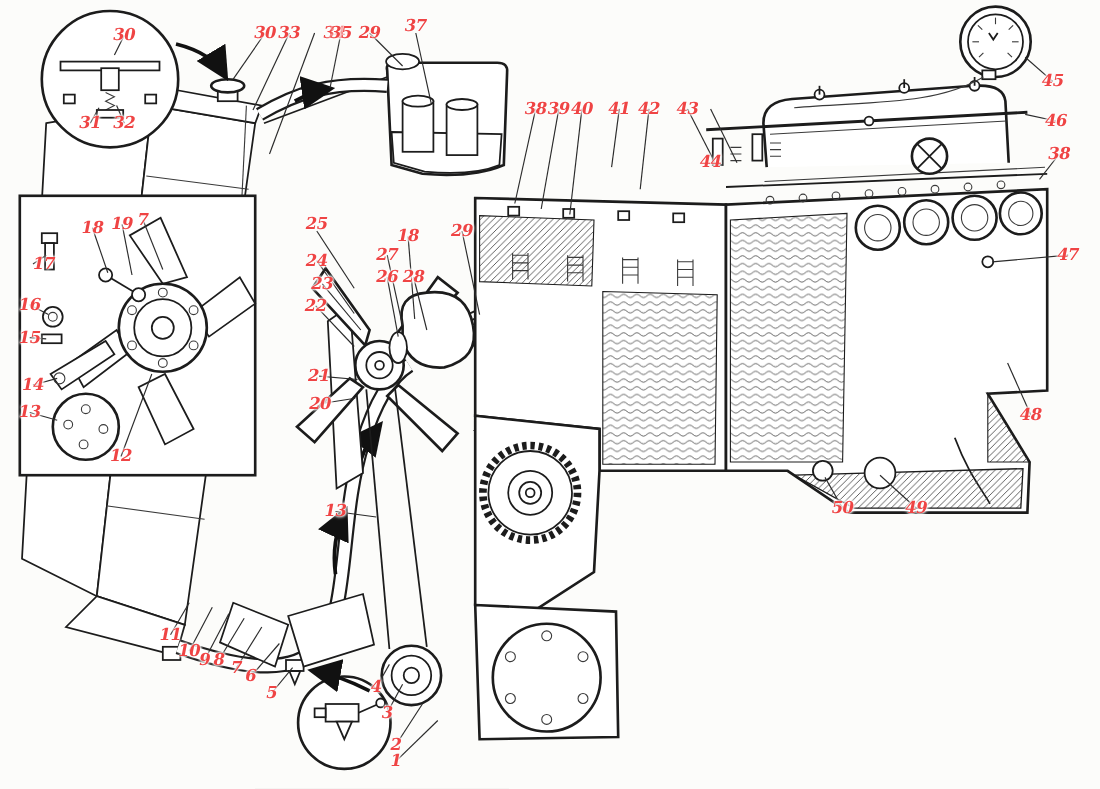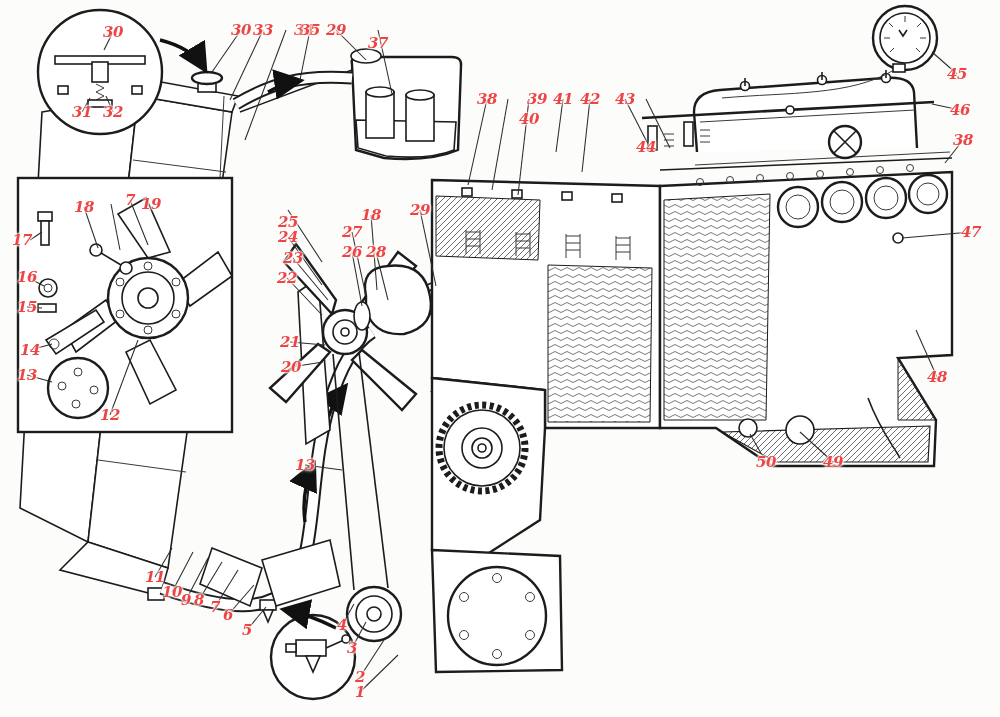--- a/index.html
+++ b/index.html
@@ -376,36 +376,36 @@
 
   <div id="callouts">
       <div class="callout" style="left: 113px; top: 32px;">30</div>
       <div class="callout" style="left: 82px; top: 112px;">31</div>
       <div class="callout" style="left: 113px; top: 112px;">32</div>
       <div class="callout" style="left: 241px; top: 30px;">30</div>
       <div class="callout" style="left: 263px; top: 30px;">33</div>
       <div class="callout" style="left: 304px; top: 30px;">34</div>
       <div class="callout" style="left: 310px; top: 30px; text-align: center;">35</div>
       <div class="callout" style="left: 336px; top: 30px;">29</div>
-      <div class="callout" style="left: 378px; top: 43px;">37</div>
+      <div class="callout" style="left: 378px; top: 24px;">37</div>
       <div class="callout" style="left: 487px; top: 99px;">38</div>
-      <div class="callout" style="left: 537px; top: 99px;">39</div>
-      <div class="callout" style="left: 529px; top: 99px; margin-top: 20px;">40</div>
+      <div class="callout" style="left: 508px; top: 99px;">39</div>
+      <div class="callout" style="left: 529px; top: 99px;">40</div>
       <div class="callout" style="left: 563px; top: 99px;">41</div>
       <div class="callout" style="left: 590px; top: 99px;">42</div>
       <div class="callout" style="left: 625px; top: 99px;">43</div>
       <div class="callout" style="left: 646px; top: 99px; margin-top: 48px;">44</div>
       <div class="callout" style="left: 957px; top: 74px;">45</div>
       <div class="callout" style="left: 960px; top: 110px;">46</div>
       <div class="callout" style="left: 963px; top: 140px;">38</div>
       <div class="callout" style="left: 971px; top: 232px;">47</div>
       <div class="callout" style="left: 937px; top: 377px;">48</div>
       <div class="callout" style="left: 833px; top: 462px; text-align: right;">49</div>
       <div class="callout" style="left: 766px; top: 462px;">50</div>
-      <div class="callout" style="left: 288px; top: 222px; text-align: right;">25</div>
+      <div class="callout" style="left: 288px; top: 204px; text-align: right;">25</div>
       <div class="callout" style="left: 288px; top: 237px;">24</div>
       <div class="callout" style="left: 293px; top: 258px;">23</div>
       <div class="callout" style="left: 287px; top: 278px; font-style: italic;">22</div>
       <div class="callout" style="left: 290px; top: 342px;">21</div>
       <div class="callout" style="left: 291px; top: 367px;">20</div>
       <div class="callout" style="left: 305px; top: 465px;">13</div>
       <div class="callout" style="left: 371px; top: 215px;">18</div>
       <div class="callout" style="left: 352px; top: 232px;">27</div>
       <div class="callout" style="left: 352px; top: 252px;">26</div>
       <div class="callout" style="left: 376px; top: 252px;">28</div>
@@ -414,23 +414,23 @@
       <div class="callout" style="left: 172px; top: 592px;">10</div>
       <div class="callout" style="left: 186px; top: 600px;">9</div>
       <div class="callout" style="left: 199px; top: 600px;">8</div>
       <div class="callout" style="left: 215px; top: 607px;">7</div>
       <div class="callout" style="left: 228px; top: 615px;">6</div>
       <div class="callout" style="left: 247px; top: 630px;">5</div>
       <div class="callout" style="left: 342px; top: 625px;">4</div>
       <div class="callout" style="left: 352px; top: 648px;">3</div>
       <div class="callout" style="left: 360px; top: 677px;">2</div>
       <div class="callout" style="left: 360px; top: 692px;">1</div>
-      <div class="callout" style="left: 22px; top: 240px;">17</div>
+      <div class="callout" style="left: 40px; top: 240px;">17</div>
       <div class="callout" style="left: 84px; top: 207px;">18</div>
-      <div class="callout" style="left: 111px; top: 204px; margin-left: 40px;">19</div>
+      <div class="callout" style="left: 111px; top: 204px;">19</div>
       <div class="callout" style="left: 130px; top: 200px;">7</div>
       <div class="callout" style="left: 27px; top: 277px;">16</div>
       <div class="callout" style="left: 27px; top: 307px;">15</div>
       <div class="callout" style="left: 30px; top: 350px;">14</div>
       <div class="callout" style="left: 27px; top: 375px;">13</div>
       <div class="callout" style="left: 110px; top: 415px;">12</div>
     </div>
 
 </div>
 

